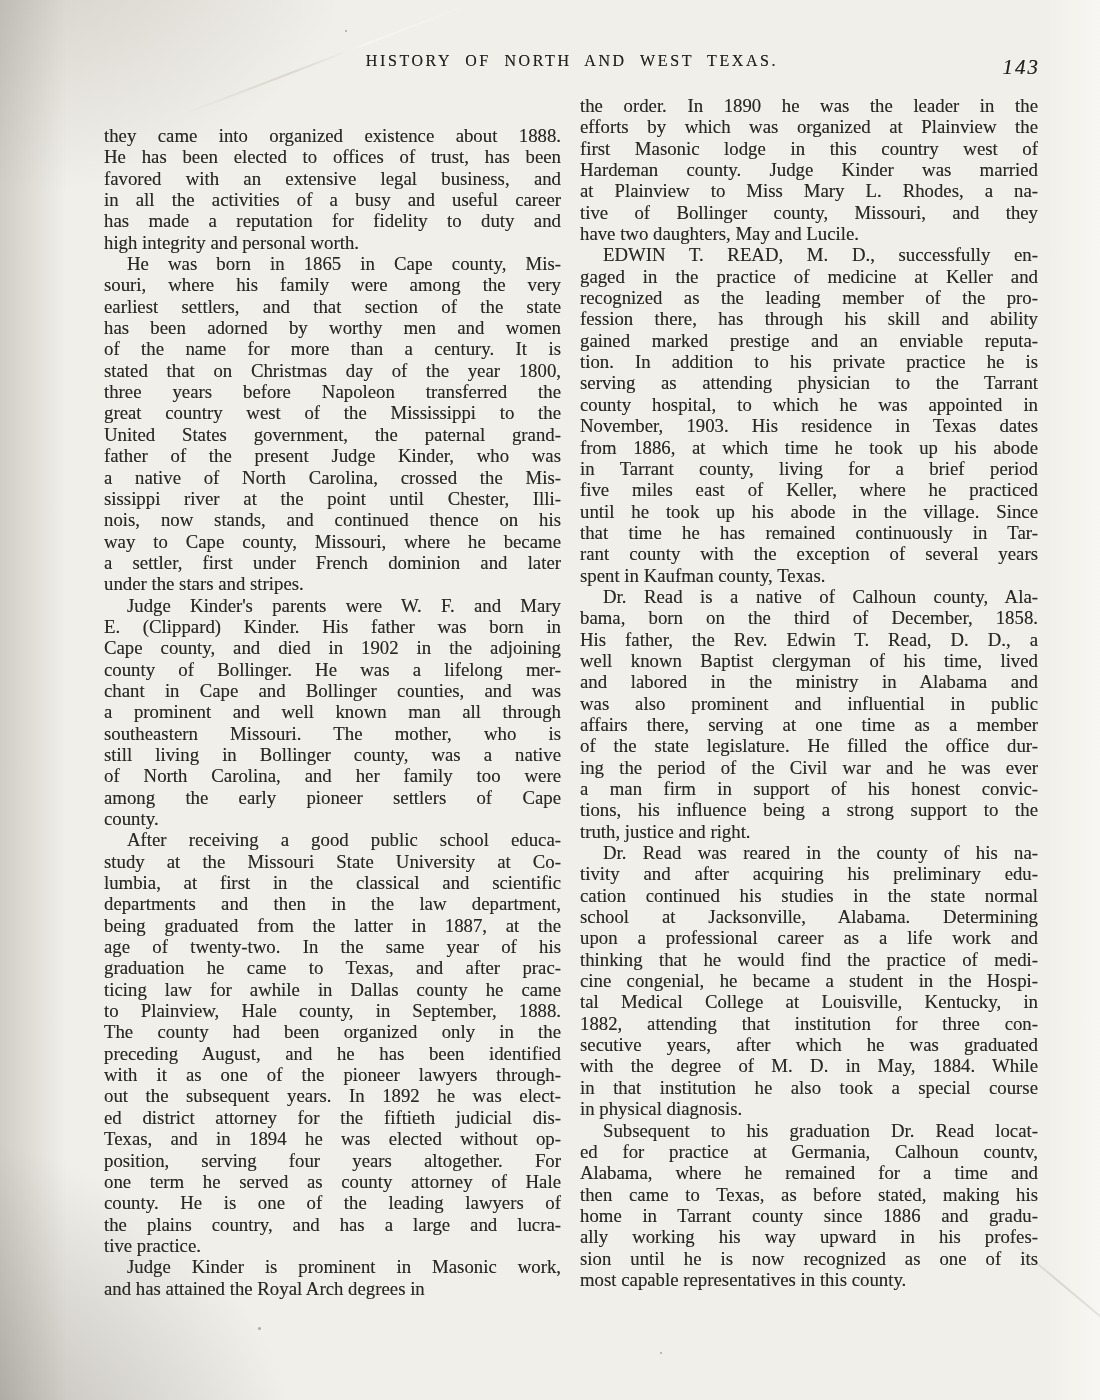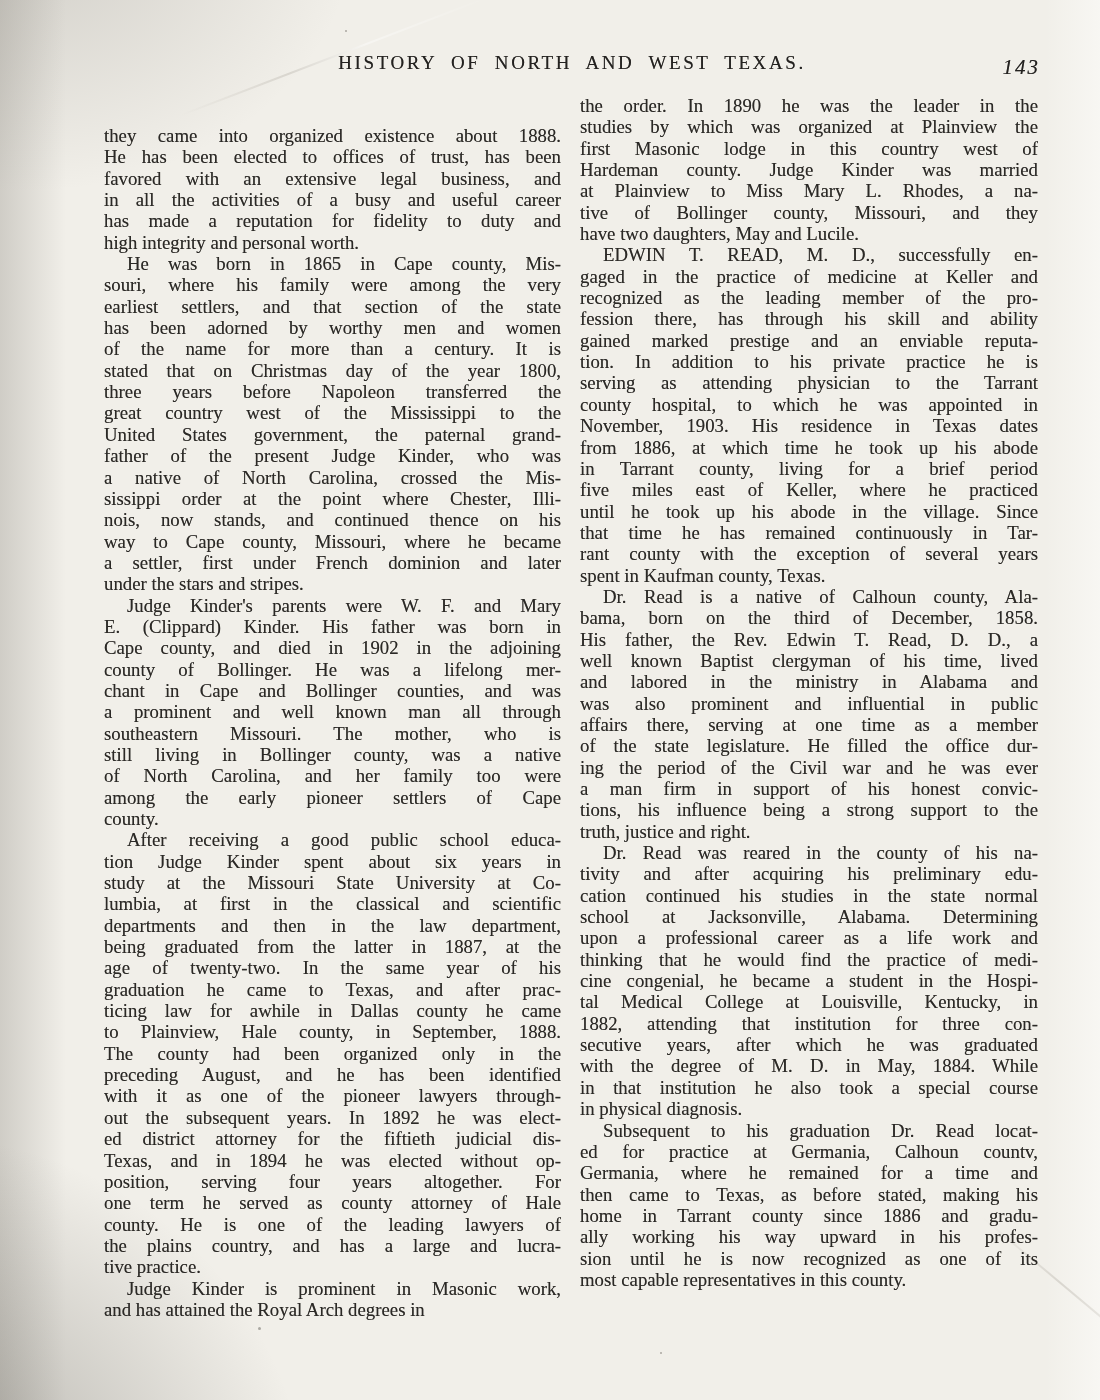--- a/index.html
+++ b/index.html
@@ -34,21 +34,21 @@
     position: absolute; width: 3px; height: 3px; border-radius: 50%;
     background: rgba(85,82,76,0.45);
   }
   .page-header {
     position: absolute;
     left: 104px; top: 52px; width: 936px;
     text-align: center;
   }
   .page-title {
     display: inline-block;
-    font-size: 19px;
+    font-size: 16px;
     letter-spacing: 2.6px;
     word-spacing: 7px;
     color: #242220;
     text-shadow: 0 0 0.5px rgba(36,34,32,0.55);
   }
   .page-number {
     position: absolute;
     right: 0; top: 3px;
     font-size: 21px;
     letter-spacing: 2px;
@@ -108,42 +108,41 @@
         <div class="line">souri, where his family were among the very</div>
         <div class="line">earliest settlers, and that section of the state</div>
         <div class="line">has been adorned by worthy men and women</div>
         <div class="line">of the name for more than a century. It is</div>
         <div class="line">stated that on Christmas day of the year 1800,</div>
         <div class="line">three years before Napoleon transferred the</div>
         <div class="line">great country west of the Mississippi to the</div>
         <div class="line">United States government, the paternal grand-</div>
         <div class="line">father of the present Judge Kinder, who was</div>
         <div class="line">a native of North Carolina, crossed the Mis-</div>
-        <div class="line">sissippi order at the point where Chester, Illi-</div>
+        <div class="line">sissippi river at the point until Chester, Illi-</div>
         <div class="line">nois, now stands, and continued thence on his</div>
         <div class="line">way to Cape county, Missouri, where he became</div>
         <div class="line">a settler, first under French dominion and later</div>
         <div class="line last">under the stars and stripes.</div>
       </div>
       <div class="paragraph">
         <div class="line first-indent">Judge Kinder's parents were W. F. and Mary</div>
         <div class="line">E. (Clippard) Kinder. His father was born in</div>
         <div class="line">Cape county, and died in 1902 in the adjoining</div>
         <div class="line">county of Bollinger. He was a lifelong mer-</div>
         <div class="line">chant in Cape and Bollinger counties, and was</div>
         <div class="line">a prominent and well known man all through</div>
         <div class="line">southeastern Missouri. The mother, who is</div>
         <div class="line">still living in Bollinger county, was a native</div>
         <div class="line">of North Carolina, and her family too were</div>
         <div class="line">among the early pioneer settlers of Cape</div>
         <div class="line last">county.</div>
       </div>
       <div class="paragraph">
         <div class="line first-indent">After receiving a good public school educa-</div>
-        <div class="line">tion Judge Kinder spent about six years in</div>
         <div class="line">study at the Missouri State University at Co-</div>
         <div class="line">lumbia, at first in the classical and scientific</div>
         <div class="line">departments and then in the law department,</div>
         <div class="line">being graduated from the latter in 1887, at the</div>
         <div class="line">age of twenty-two. In the same year of his</div>
         <div class="line">graduation he came to Texas, and after prac-</div>
         <div class="line">ticing law for awhile in Dallas county he came</div>
         <div class="line">to Plainview, Hale county, in September, 1888.</div>
         <div class="line">The county had been organized only in the</div>
         <div class="line">preceding August, and he has been identified</div>
@@ -158,21 +157,21 @@
         <div class="line last">tive practice.</div>
       </div>
       <div class="paragraph">
         <div class="line first-indent">Judge Kinder is prominent in Masonic work,</div>
         <div class="line last">and has attained the Royal Arch degrees in</div>
       </div>
     </div>
   <div class="text-column col-right" id="col-right">
       <div class="paragraph">
         <div class="line">the order. In 1890 he was the leader in the</div>
-        <div class="line">studies by which was organized at Plainview the</div>
+        <div class="line">efforts by which was organized at Plainview the</div>
         <div class="line">first Masonic lodge in this country west of</div>
         <div class="line">Hardeman county. Judge Kinder was married</div>
         <div class="line">at Plainview to Miss Mary L. Rhodes, a na-</div>
         <div class="line">tive of Bollinger county, Missouri, and they</div>
         <div class="line last">have two daughters, May and Lucile.</div>
       </div>
       <div class="paragraph section-gap">
         <div class="line first-indent">EDWIN T. READ, M. D., successfully en-</div>
         <div class="line">gaged in the practice of medicine at Keller and</div>
         <div class="line">recognized as the leading member of the pro-</div>
@@ -215,21 +214,21 @@
         <div class="line">tal Medical College at Louisville, Kentucky, in</div>
         <div class="line">1882, attending that institution for three con-</div>
         <div class="line">secutive years, after which he was graduated</div>
         <div class="line">with the degree of M. D. in May, 1884. While</div>
         <div class="line">in that institution he also took a special course</div>
         <div class="line last">in physical diagnosis.</div>
       </div>
       <div class="paragraph">
         <div class="line first-indent">Subsequent to his graduation Dr. Read locat-</div>
         <div class="line">ed for practice at Germania, Calhoun countv,</div>
-        <div class="line">Germania, where he remained for a time and</div>
+        <div class="line">Alabama, where he remained for a time and</div>
         <div class="line">then came to Texas, as before stated, making his</div>
         <div class="line">home in Tarrant county since 1886 and gradu-</div>
         <div class="line">ally working his way upward in his profes-</div>
         <div class="line">sion until he is now recognized as one of its</div>
         <div class="line last">most capable representatives in this county.</div>
       </div>
     </div>
 
 </div>
 

